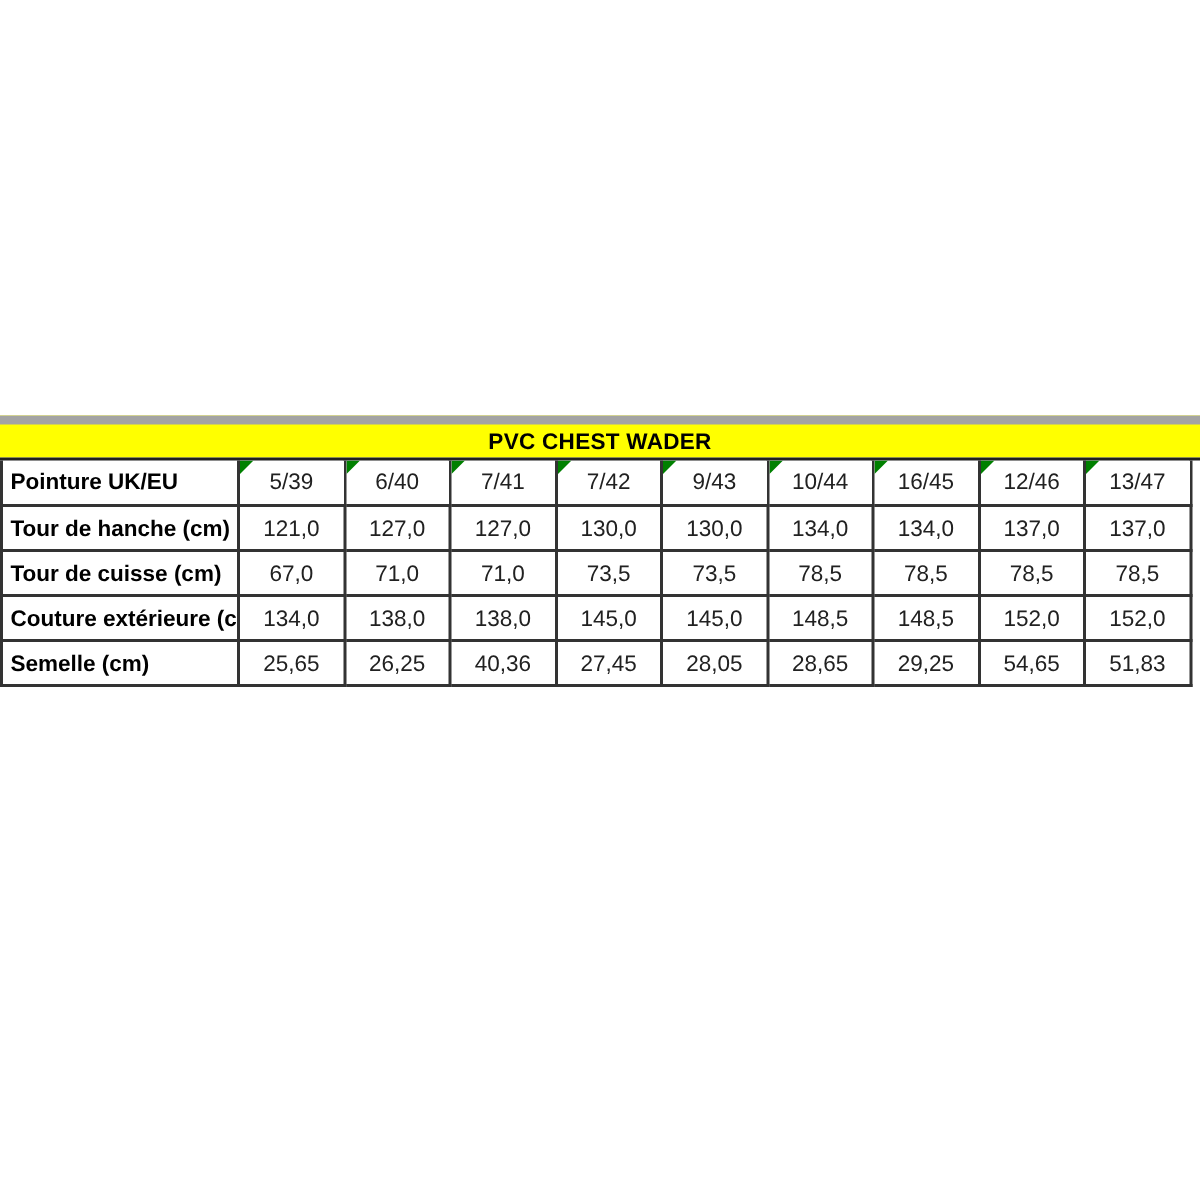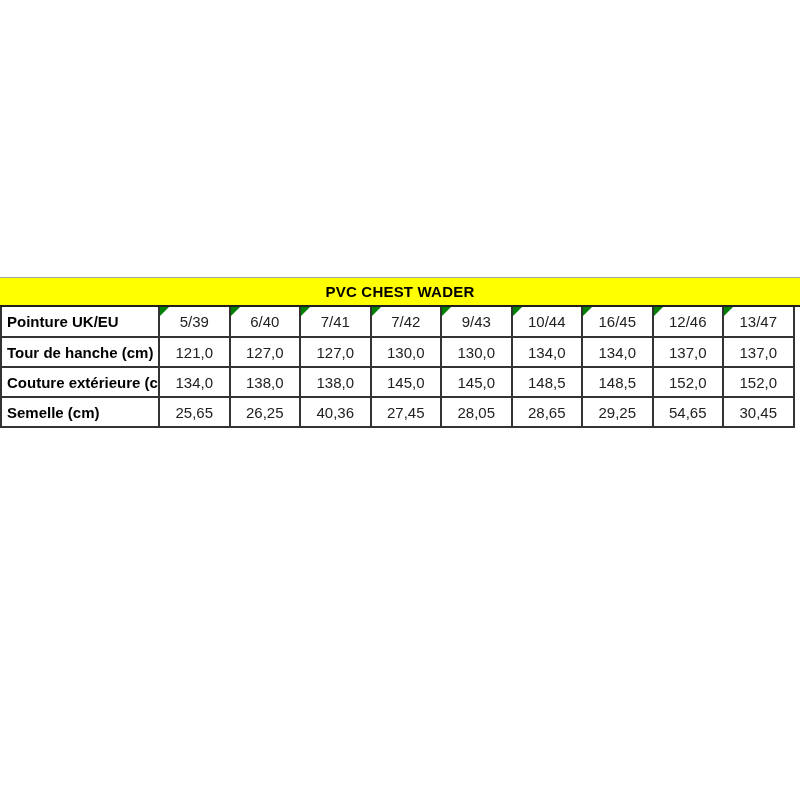--- a/index.html
+++ b/index.html
@@ -21,21 +21,21 @@
   }
   
   .title-band {
     position: absolute;
     left: 0;
     top: 277px;
     width: 800px;
     height: 28px;
     box-sizing: border-box;
     background: #ffff00;
-    border-top: 1px solid #a3a3a3;
+    border-top: 6px solid #a3a3a3;
     display: flex;
     align-items: center;
     justify-content: center;
     font-size: 15px;
     font-weight: bold;
     color: #000000;
     letter-spacing: 0.2px;
   }
   
   .heavy-line {
@@ -135,20 +135,32 @@
           <td class="value-cell">127,0</td>
           <td class="value-cell">127,0</td>
           <td class="value-cell">130,0</td>
           <td class="value-cell">130,0</td>
           <td class="value-cell">134,0</td>
           <td class="value-cell">134,0</td>
           <td class="value-cell">137,0</td>
           <td class="value-cell">137,0</td>
         </tr>
         <tr>
+          <td class="label-cell">Tour de cuisse (cm)</td>
+          <td class="value-cell">67,0</td>
+          <td class="value-cell">71,0</td>
+          <td class="value-cell">71,0</td>
+          <td class="value-cell">73,5</td>
+          <td class="value-cell">73,5</td>
+          <td class="value-cell">78,5</td>
+          <td class="value-cell">78,5</td>
+          <td class="value-cell">78,5</td>
+          <td class="value-cell">78,5</td>
+        </tr>
+        <tr>
           <td class="label-cell">Couture extérieure (cm)</td>
           <td class="value-cell">134,0</td>
           <td class="value-cell">138,0</td>
           <td class="value-cell">138,0</td>
           <td class="value-cell">145,0</td>
           <td class="value-cell">145,0</td>
           <td class="value-cell">148,5</td>
           <td class="value-cell">148,5</td>
           <td class="value-cell">152,0</td>
           <td class="value-cell">152,0</td>
@@ -156,18 +168,18 @@
         <tr>
           <td class="label-cell">Semelle (cm)</td>
           <td class="value-cell">25,65</td>
           <td class="value-cell">26,25</td>
           <td class="value-cell">40,36</td>
           <td class="value-cell">27,45</td>
           <td class="value-cell">28,05</td>
           <td class="value-cell">28,65</td>
           <td class="value-cell">29,25</td>
           <td class="value-cell">54,65</td>
-          <td class="value-cell">30,45</td>
+          <td class="value-cell">51,83</td>
         </tr>
       </tbody>
   </table>
 
 </div>
 
 </body></html>

